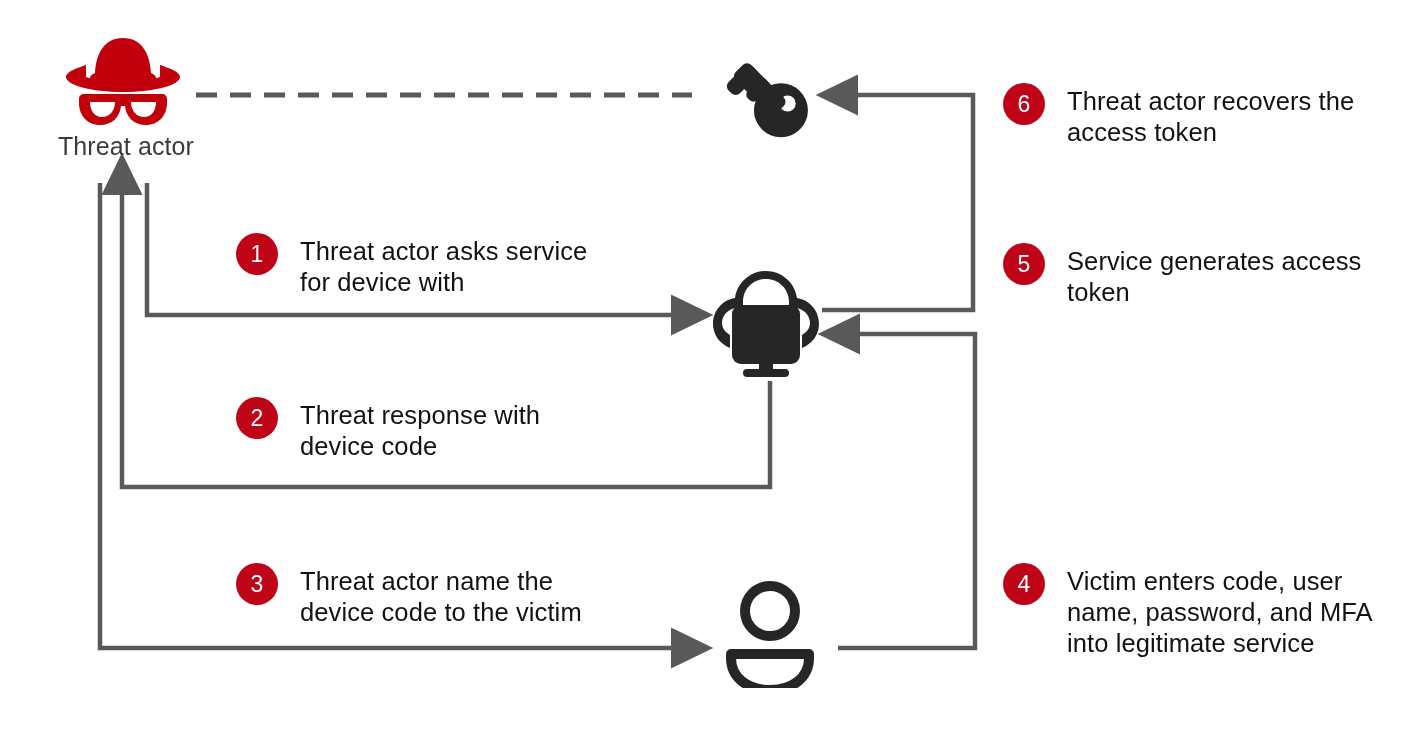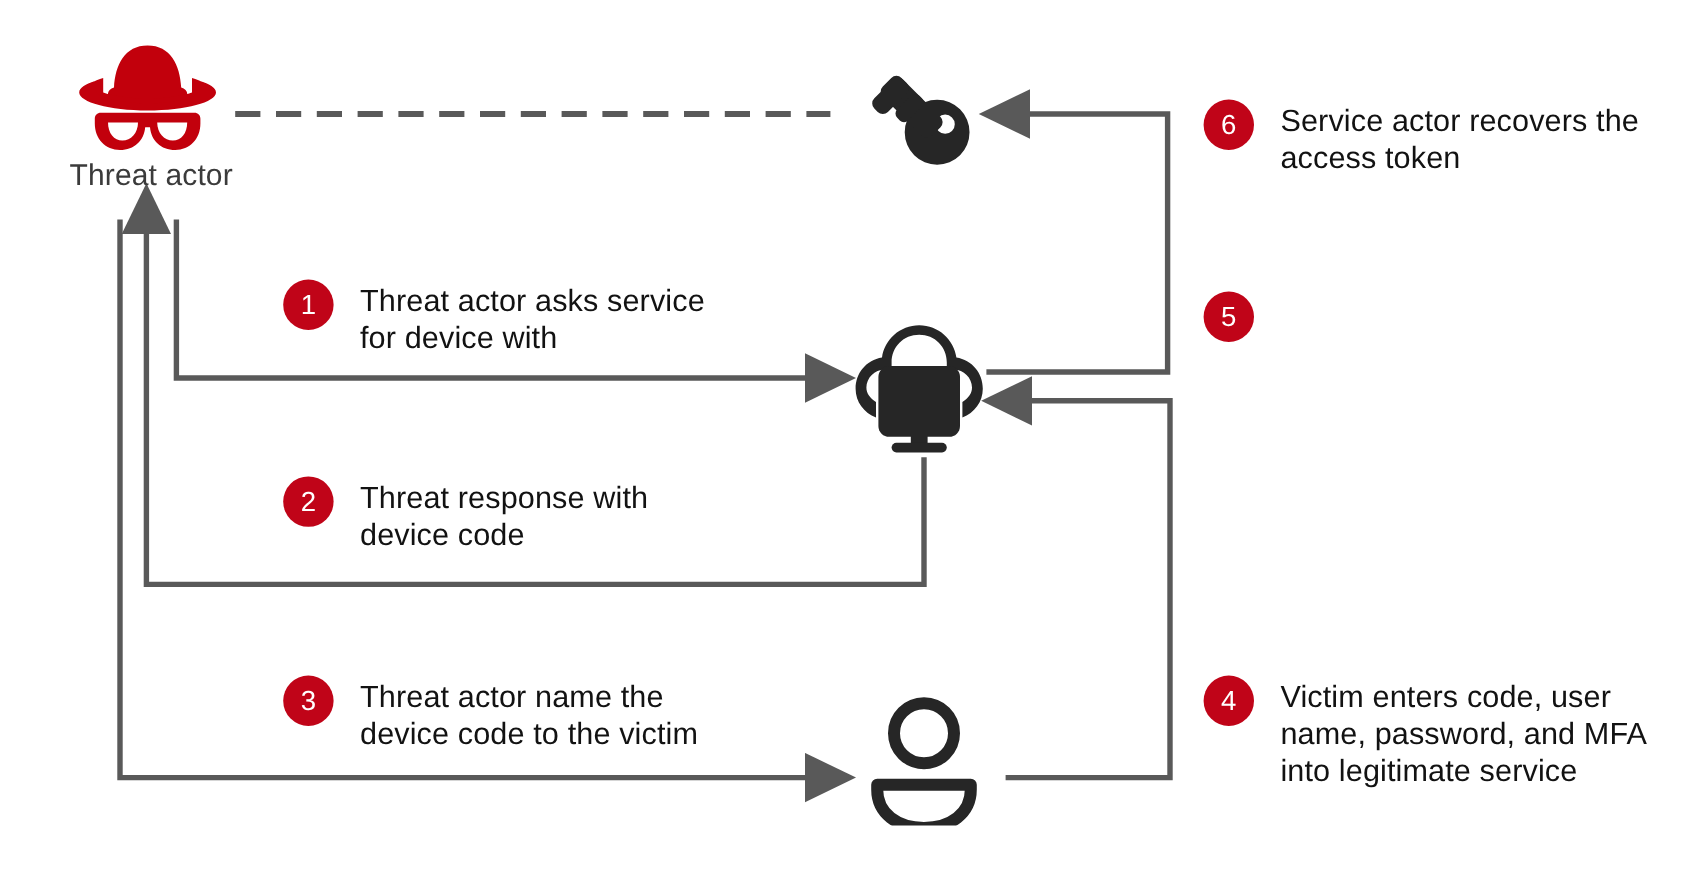--- a/index.html
+++ b/index.html
@@ -177,21 +177,23 @@
 
   <div class="step" style="left:1003px; top:563px; width:400px;">
     <div class="step-badge">4</div>
     <div class="step-text">Victim enters code, user
 name, password, and MFA
 into legitimate service</div>
   </div>
 
   <div class="step" style="left:1003px; top:243px; width:400px;">
     <div class="step-badge">5</div>
+    <div class="step-text">Service generates access
+token</div>
   </div>
 
   <div class="step" style="left:1003px; top:83px; width:400px;">
     <div class="step-badge">6</div>
-    <div class="step-text">Service actor recovers the
+    <div class="step-text">Threat actor recovers the
 access token</div>
   </div>
 
 </div>
 
 </body></html>

